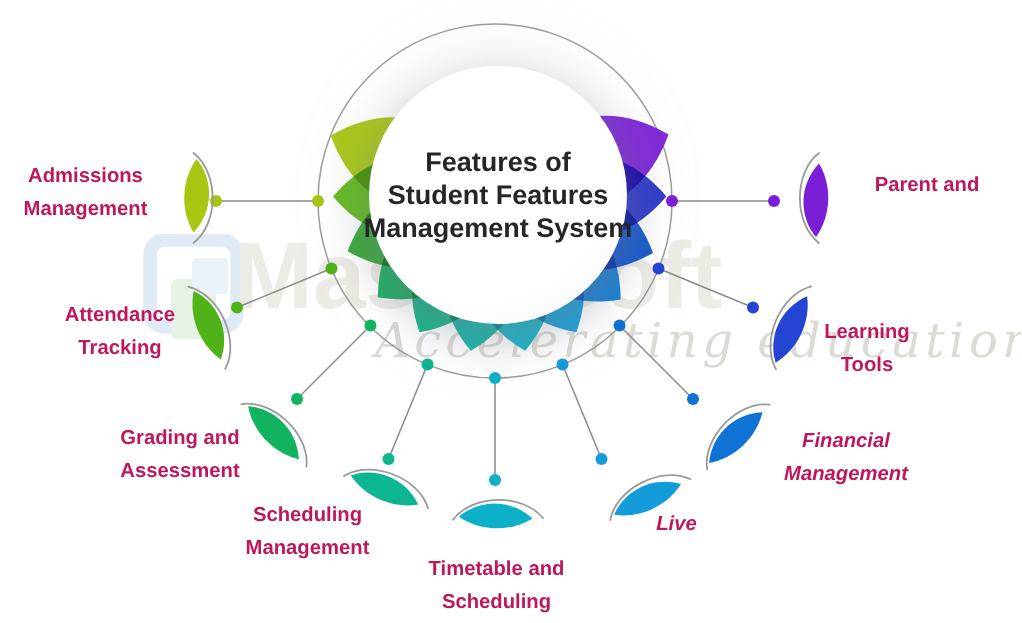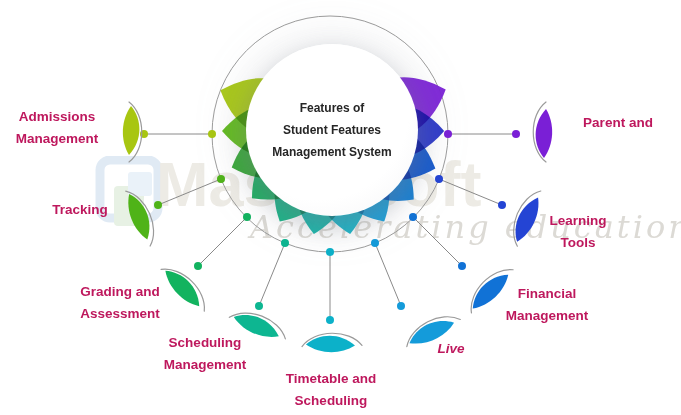--- a/index.html
+++ b/index.html
@@ -23,21 +23,21 @@
   .rosette{position:absolute;left:0;top:0;z-index:3;}
   .rosette path{mix-blend-mode:multiply;opacity:.95;}
   .inner-circle{
     position:absolute;left:246px;top:44px;width:172px;height:172px;border-radius:50%;
     background:radial-gradient(circle at 42% 38%, #ffffff 62%, #f3f3f5 100%);
     box-shadow:0 10px 26px rgba(110,115,130,.35), 0 0 55px rgba(140,145,155,.20);
     z-index:4;
   }
   .center-title{
     position:absolute;left:237px;top:97px;width:190px;z-index:5;text-align:center;
-    font-size:12px;line-height:22px;font-weight:700;color:#262626;
+    font-size:18px;line-height:22px;font-weight:700;color:#262626;
   }
   .center-title span{display:block;}
   
   .ring{fill:none;stroke:#9c9c9c;stroke-width:1;}
   .spoke-line{stroke:#8a8a8a;stroke-width:1;}
   
   .petal{position:absolute;z-index:6;}
   .petal-arc{fill:none;stroke:#9a9a9a;stroke-width:1.2;stroke-linecap:round;}
   .flabel{
     position:absolute;z-index:6;text-align:center;
@@ -153,38 +153,39 @@
   <svg class="petal" style="left:517px;top:99px;transform:rotate(180deg);" width="60" height="66" viewBox="0 0 60 66">
     <path class="petal-arc" d="M31,3 C48,16 48,50 31,63"></path>
     <path d="M33,7 C44,20 45,41 31,56 C22,41 23,21 33,7 Z" fill="#7a1fd6"></path>
   </svg>
 
   <div class="flabel" style="left:0px;top:106px;width:114px;">
     <span>Admissions</span>
     <span>Management</span>
   </div>
   <div class="flabel" style="left:22px;top:199px;width:116px;">
+    <span>Attendance</span>
     <span>Tracking</span>
   </div>
   <div class="flabel" style="left:58px;top:281px;width:124px;">
     <span>Grading and</span>
     <span>Assessment</span>
   </div>
   <div class="flabel" style="left:143px;top:332px;width:124px;">
     <span>Scheduling</span>
     <span>Management</span>
   </div>
   <div class="flabel" style="left:264px;top:368px;width:134px;">
     <span>Timetable and</span>
     <span>Scheduling</span>
   </div>
   <div class="flabel" style="left:396px;top:338px;width:110px;font-style:italic;">
     <span>Live</span>
   </div>
-  <div class="flabel" style="left:485px;top:283px;width:124px;">
+  <div class="flabel" style="left:502px;top:283px;width:124px;font-style:italic;">
     <span>Financial</span>
     <span>Management</span>
   </div>
   <div class="flabel" style="left:528px;top:210px;width:100px;">
     <span>Learning</span>
     <span>Tools</span>
   </div>
   <div class="flabel" style="left:556px;top:112px;width:124px;">
     <span>Parent and</span>
   </div>

